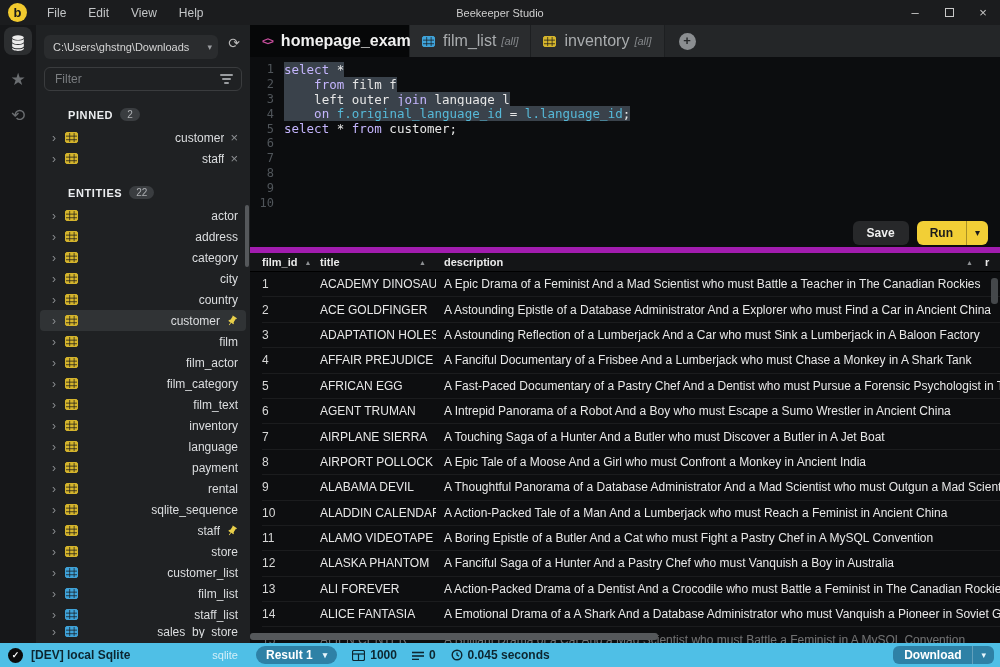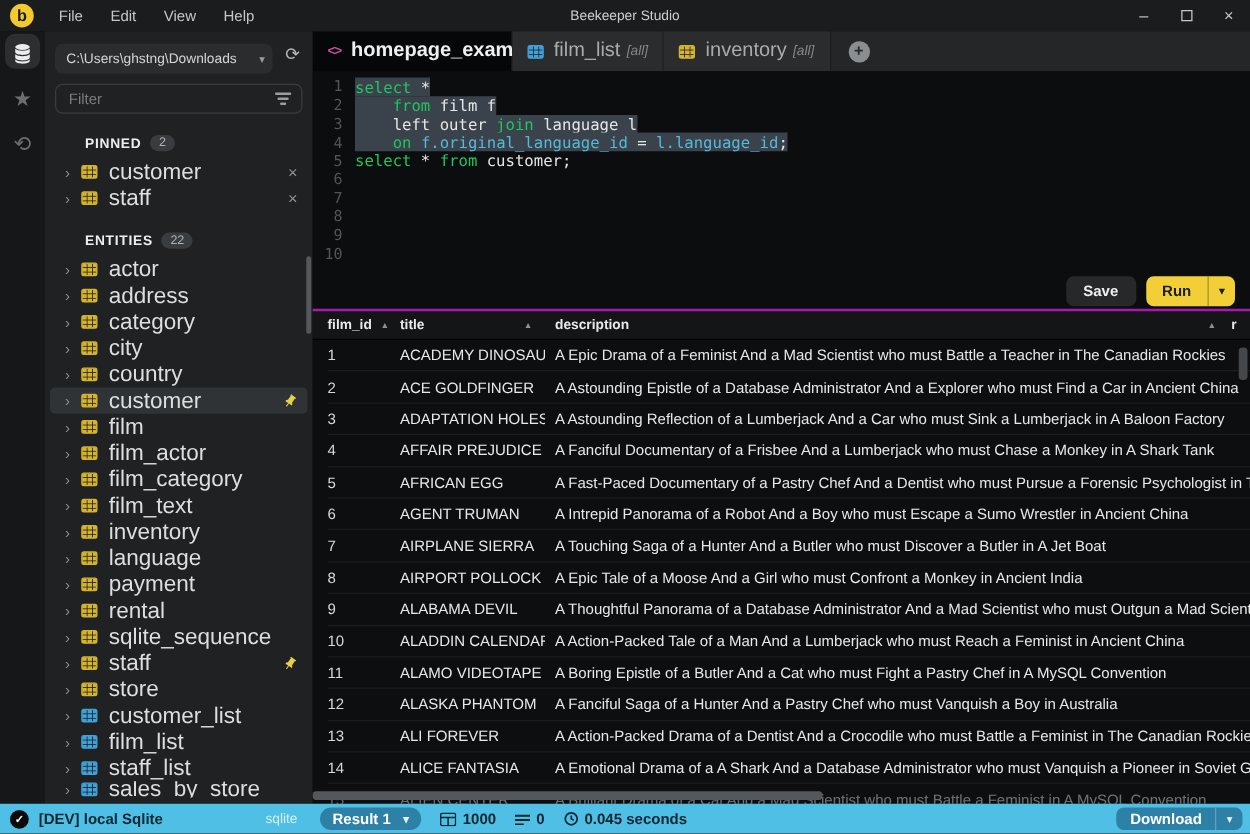--- a/index.html
+++ b/index.html
@@ -60,21 +60,21 @@
     margin:0 4px; border-radius:4px; }
   .tree-row .caret { color:#8a8d90; font-size:12px; width:13px; flex:none; }
   .grid-icon { display:inline-block; width:13px; height:11px; border-radius:2px; flex:none;
     margin-right:9px; border:1px solid var(--gc);
     background-color:var(--gc);
     background-image:linear-gradient(to right, rgba(20,21,23,.8) 1px, transparent 1px),
                      linear-gradient(to bottom, rgba(20,21,23,.8) 1px, transparent 1px);
     background-size:4.33px 3.67px; background-position:-1px -1px; }
   .t-table { --gc:#d4b42c; }
   .t-view  { --gc:#3fa2d8; }
-  .tree-label { color:#dcdee0; font-size:18px; flex:1; white-space:nowrap; overflow:hidden; }
+  .tree-label { color:#dcdee0; font-size:12px; flex:1; white-space:nowrap; overflow:hidden;text-align:right; }
   .row-close { color:#8e9194; font-size:13px; padding-left:6px; }
   .tree-row.selected { background:#303335; }
   .pin-ic { flex:none; margin-left:6px; display:flex; }
   .tree-row.partial { height:13px; overflow:hidden; }
 
   #sidebar-scrollbar { position:absolute; right:1px; top:180px; width:4px; height:62px;
     background:#55585b; border-radius:2px; }
 
   
   #main { position:absolute; left:250px; top:25px; width:750px; height:618px; background:#0c0d0f; }
@@ -95,37 +95,37 @@
 
   
   #editor { position:absolute; left:0; top:32px; right:0; height:161px; background:#0c0d0f;
     padding-top:5px; overflow:hidden; }
   .code-line { display:flex; height:14.8px; align-items:center; }
   .ln { width:24px; text-align:right; margin-right:10px; color:#50555a;
     font-family:"DejaVu Sans Mono", monospace; font-size:12px; flex:none; }
   .ct { font-family:"DejaVu Sans Mono", monospace; font-size:12.5px; white-space:pre;
     color:#e6e6e6; }
   .ct.sel { background:#3a424b; }
-  .tok-kw { color:#22c55e; }
+  .tok-kw { color:#c4b5fd; }
   .tok-id { color:#56b9d8; }
   .tok-pl { color:#e6e6e6; }
 
   
   #toolbar { position:absolute; left:0; top:193px; right:0; height:29px; display:flex;
     align-items:center; justify-content:flex-end; gap:8px; padding-right:12px;padding-left:20px; }
   #save-btn { background:#27282a; color:#f0f0f0; font-size:12px; font-weight:bold;
     border:none; border-radius:6px; padding:5px 14px; font-family:"Liberation Sans",sans-serif; }
   #run-split { display:flex; background:#f2cf36; border-radius:6px; overflow:hidden; }
   #run-btn { color:#1c1c1c; font-size:12px; font-weight:bold; padding:5px 13px; }
   #run-caret { color:#1c1c1c; font-size:10px; padding:6px 8px 4px 8px;
     border-left:1px solid rgba(0,0,0,0.3); }
 
   
   #grid-header { position:absolute; left:0; top:222px; right:0; height:25px; background:#141517;
-    border-top:2px solid #a21caf; border-bottom:1px solid #000;
+    border-top:6px solid #a21caf; border-bottom:1px solid #000;
     display:flex; align-items:center; padding-left:12px; }
   .gh-cell { display:flex; align-items:center; height:100%; }
   .gh-label { color:#eaeaea; font-size:11px; font-weight:bold; white-space:nowrap; }
   .sort-caret { color:#8e9194; font-size:7px; }
   .gh-cell.col0 { width:56px; gap:7px; }
   .gh-cell.col1 { width:118px; justify-content:space-between; padding:0 10px 0 2px; }
   .gh-cell.col2 { flex:1; justify-content:space-between; padding:0 12px 0 8px; }
   .gh-cell.col3 { width:15px; overflow:hidden; }
 
   #grid-rows { position:absolute; left:0; top:247px; right:0; bottom:0; overflow:hidden;

